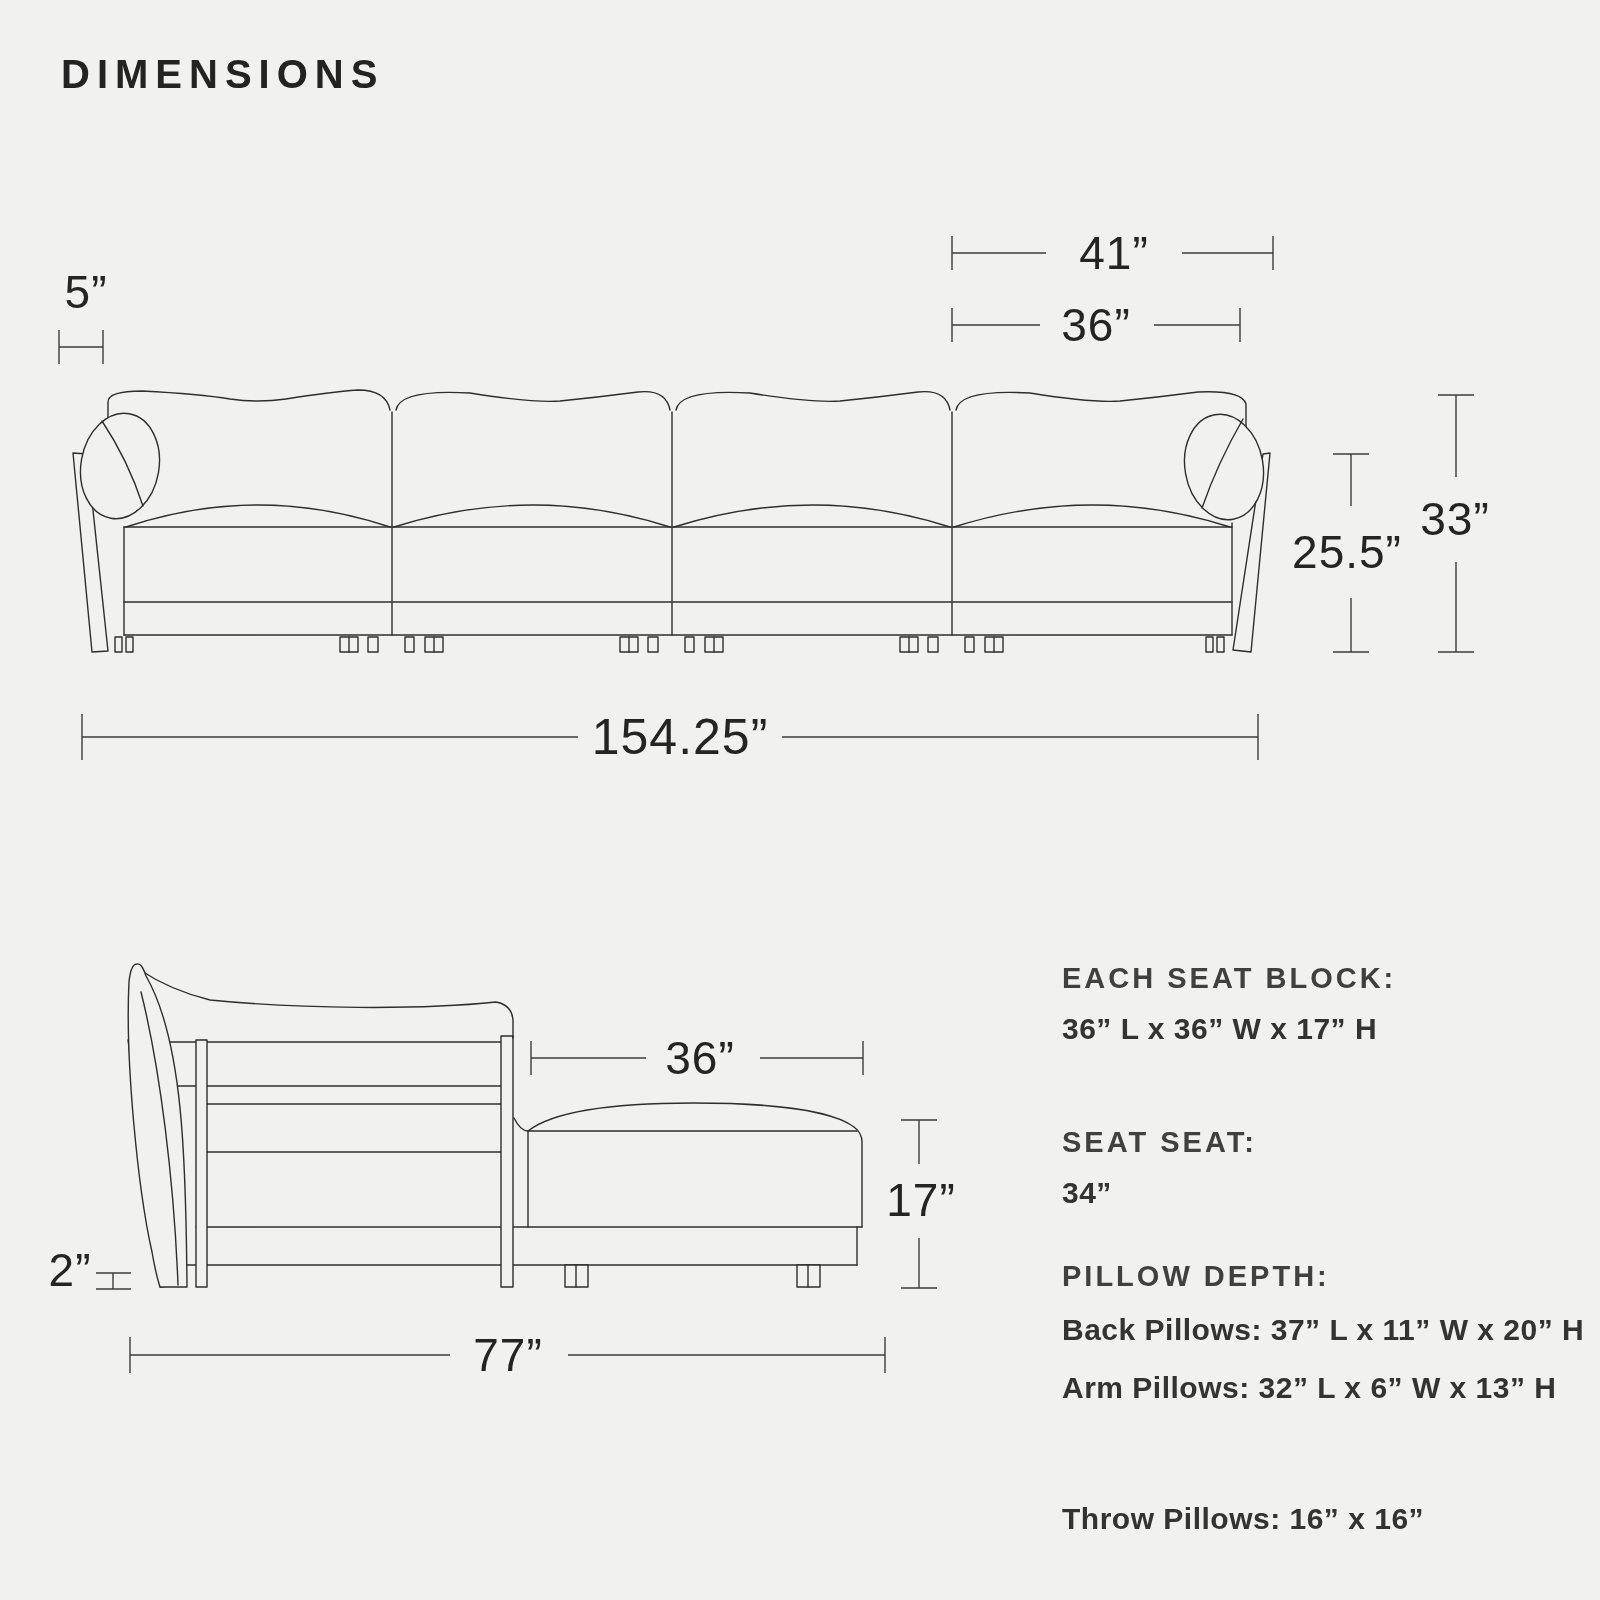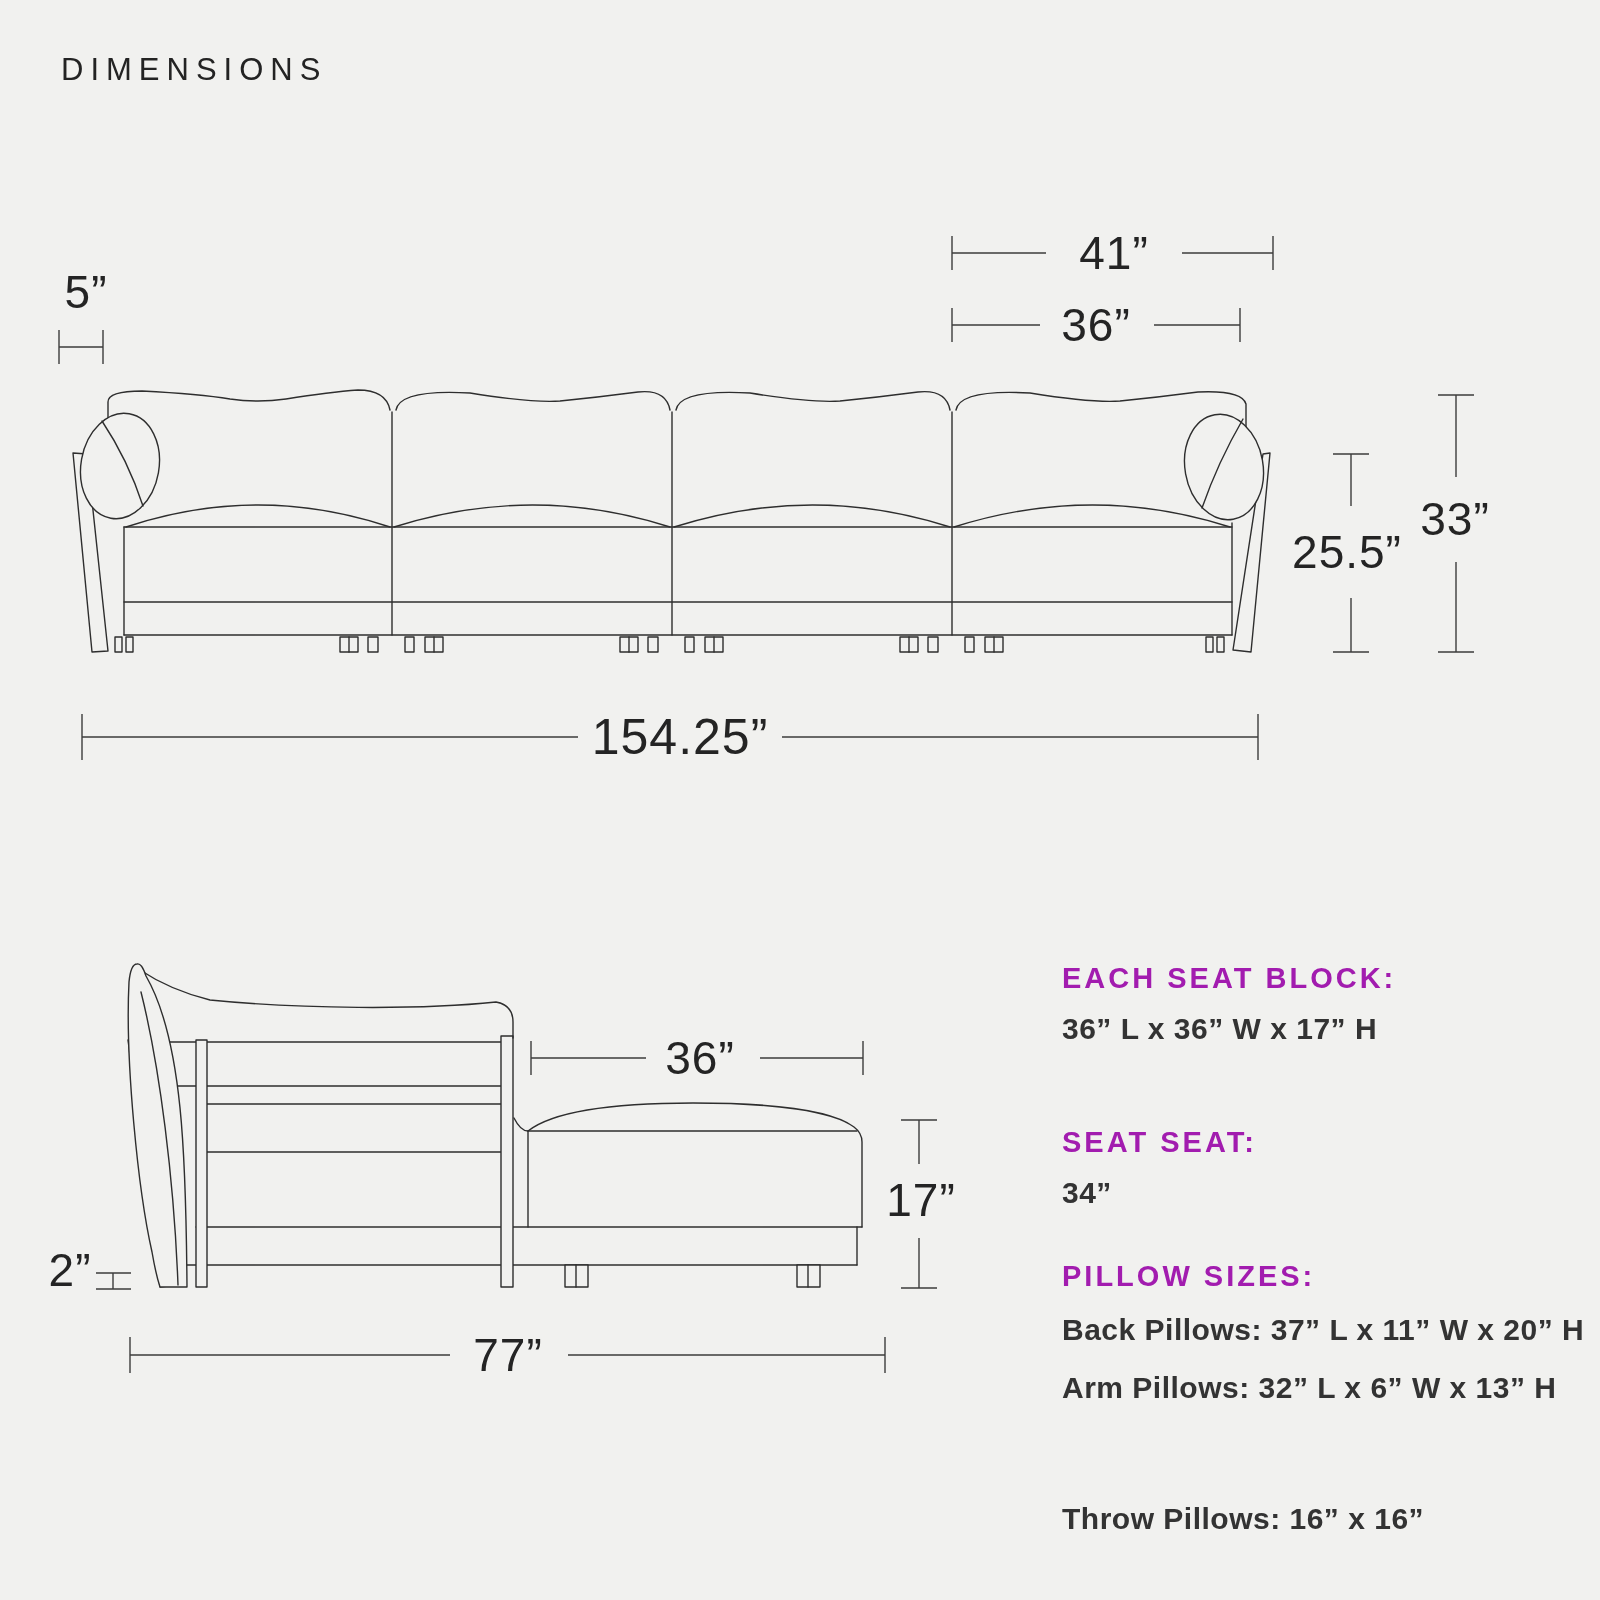--- a/index.html
+++ b/index.html
@@ -8,30 +8,30 @@
     background:#f1f1ef;
     font-family:"Liberation Sans", sans-serif;
     position:relative;
     overflow:hidden;
     color:#242424;
   }
   #stage{position:absolute;inset:0;width:1600px;height:1600px;}
   #diagram-svg{position:absolute;left:0;top:0;}
   .page-title{
     position:absolute;left:61px;top:52px;
-    font-size:31px;font-weight:normal;letter-spacing:7px;
+    font-size:40px;font-weight:bold;letter-spacing:7px;
     color:#232323;
   }
   .specs{
     position:absolute;left:1062px;top:0;width:520px;
   }
   .spec-label{
     position:absolute;left:0;
     font-size:29px;font-weight:bold;letter-spacing:3px;
-    color:#a21caf;white-space:nowrap;
+    color:#404040;white-space:nowrap;
   }
   .spec-value{
     position:absolute;left:0;
     font-size:30px;font-weight:bold;letter-spacing:0.5px;
     color:#333;white-space:nowrap;
   }
   .dim-text{
     font-family:"Liberation Sans", sans-serif;
     font-size:46px;
     fill:#242424;
@@ -202,19 +202,19 @@
     </g>
   </svg>
 
   <div class="specs">
     <div class="spec-label" style="top:962px">EACH SEAT BLOCK:</div>
     <div class="spec-value" style="top:1012px">36” L x 36” W x 17” H</div>
 
     <div class="spec-label" style="top:1126px">SEAT SEAT:</div>
     <div class="spec-value" style="top:1176px">34”</div>
 
-    <div class="spec-label" style="top:1260px">PILLOW SIZES:</div>
+    <div class="spec-label" style="top:1260px">PILLOW DEPTH:</div>
     <div class="spec-value" style="top:1313px">Back Pillows: 37” L x 11” W x 20” H</div>
     <div class="spec-value" style="top:1371px">Arm Pillows: 32” L x 6” W x 13” H</div>
     <div class="spec-value" style="top:1502px">Throw Pillows: 16” x 16”</div>
   </div>
 
 </div>
 
 </body></html>

